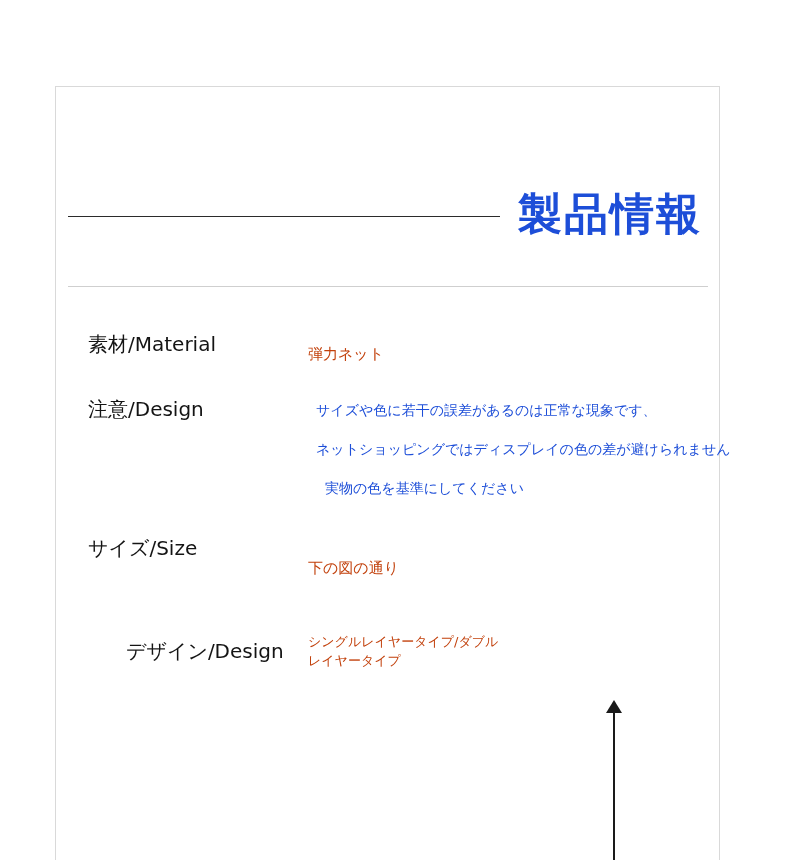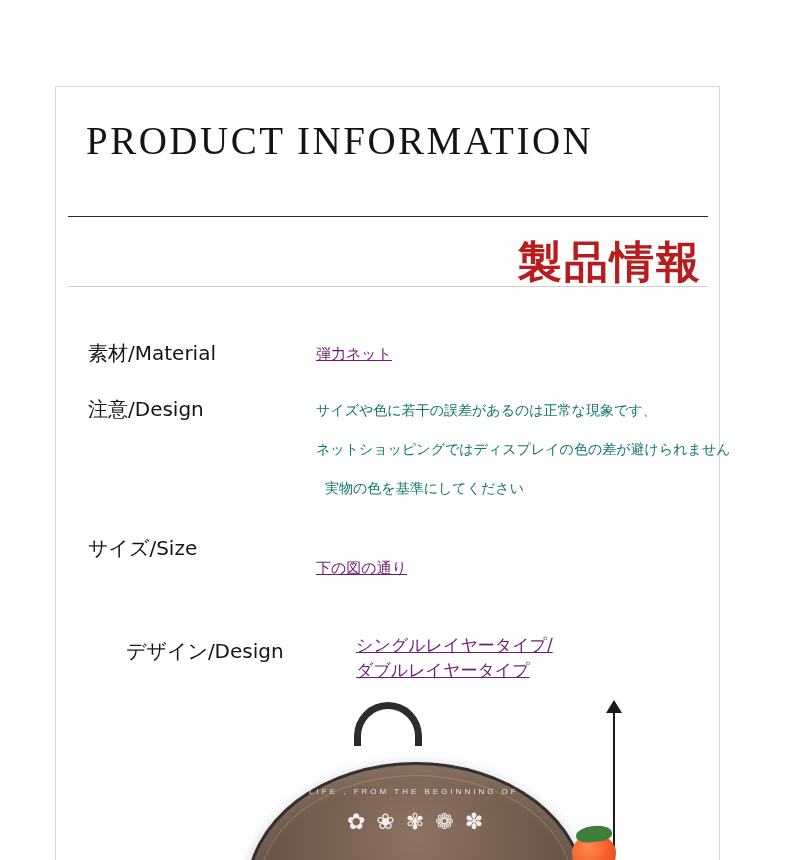--- a/index.html
+++ b/index.html
@@ -61,25 +61,24 @@
   }
 
   .title-jp {
     position: absolute;
     right: 78px;
     top: 190px;
     font-family: "DejaVu Sans", sans-serif;
     font-weight: bold;
     font-size: 44px;
     letter-spacing: 2px;
-    color: #b91c1c;
+    color: #1d4ed8;
     background: #ffffff;
     padding: 0 10px 0 18px;
     line-height: 1.1;
-    margin-top: 48px;
   }
 
   .rule-bottom {
     position: absolute;
     left: 68px;
     top: 286px;
     width: 640px;
     height: 1px;
     background: #cfcfcf;
   }
@@ -93,41 +92,39 @@
   .spec .label {
     position: absolute;
     left: 88px;
     font-family: "DejaVu Sans", sans-serif;
     font-size: 20px;
     color: #141414;
     white-space: nowrap;
   }
   .spec .value {
     position: absolute;
-    left: 316px;
+    left: 308px;
     font-family: "DejaVu Sans", sans-serif;
     font-size: 15px;
-    color: #701a75;
+    color: #c2410c;
     line-height: 1.4;
     white-space: nowrap;
-    text-decoration: underline;
   }
   .spec .value.small {
-    font-size: 17px;
+    font-size: 13px;
     line-height: 1.45;
     white-space: normal;
     width: 200px;
-    margin-left: 40px;
   }
   .notice-line {
     position: absolute;
     left: 316px;
     font-family: "DejaVu Sans", sans-serif;
     font-size: 14px;
-    color: #0f766e;
+    color: #1d4ed8;
     white-space: nowrap;
   }
 
   
   .photo {
     position: absolute;
     left: 56px;
     top: 690px;
     width: 663px;
     height: 170px;
@@ -241,57 +238,44 @@
     border-bottom: 13px solid #1a1a1a;
   }
 </style>
 </head>
 <body>
 
 <div class="page">
 
   <div class="frame"></div>
 
-  <div class="title-en">PRODUCT INFORMATION</div>
 
   <div class="rule-row"></div>
   <div class="title-jp">製品情報</div>
   <div class="rule-bottom"></div>
 
   <div class="spec">
-    <div class="label" style="top:340px;">素材/Material</div>
+    <div class="label" style="top:331px;">素材/Material</div>
     <div class="value" style="top:344px;">弾力ネット</div>
   </div>
 
   <div class="spec">
     <div class="label" style="top:396px;">注意/Design</div>
     <div class="notice-line" style="top:402px;">サイズや色に若干の誤差があるのは正常な現象です、</div>
     <div class="notice-line" style="top:441px;text-align:center;">ネットショッピングではディスプレイの色の差が避けられません</div>
     <div class="notice-line" style="top:480px;margin-left:9px;">実物の色を基準にしてください</div>
   </div>
 
   <div class="spec">
     <div class="label" style="top:535px;">サイズ/Size</div>
     <div class="value" style="top:558px;">下の図の通り</div>
   </div>
 
   <div class="spec">
     <div class="label" style="top:638px;margin-left:38px;">デザイン/Design</div>
     <div class="value small" style="top:633px;">シングルレイヤータイプ/ダブルレイヤータイプ</div>
   </div>
 
-  <div class="photo">
-    <div class="handle"></div>
-    <div class="bag">
-      <div class="bag-inner"></div>
-      <div class="bag-text">D LIFE , FROM THE BEGINNING OF TI</div>
-      <div class="bag-doodles">✿ ❀ ✾ ❁ ✽</div>
-    </div>
-    <div class="strawberry">
-      <div class="berry-body"></div>
-      <div class="berry-leaf"></div>
-    </div>
-  </div>
 
   <div class="arrow"></div>
   <div class="arrow-head"></div>
 
 </div>
 
 </body></html>

